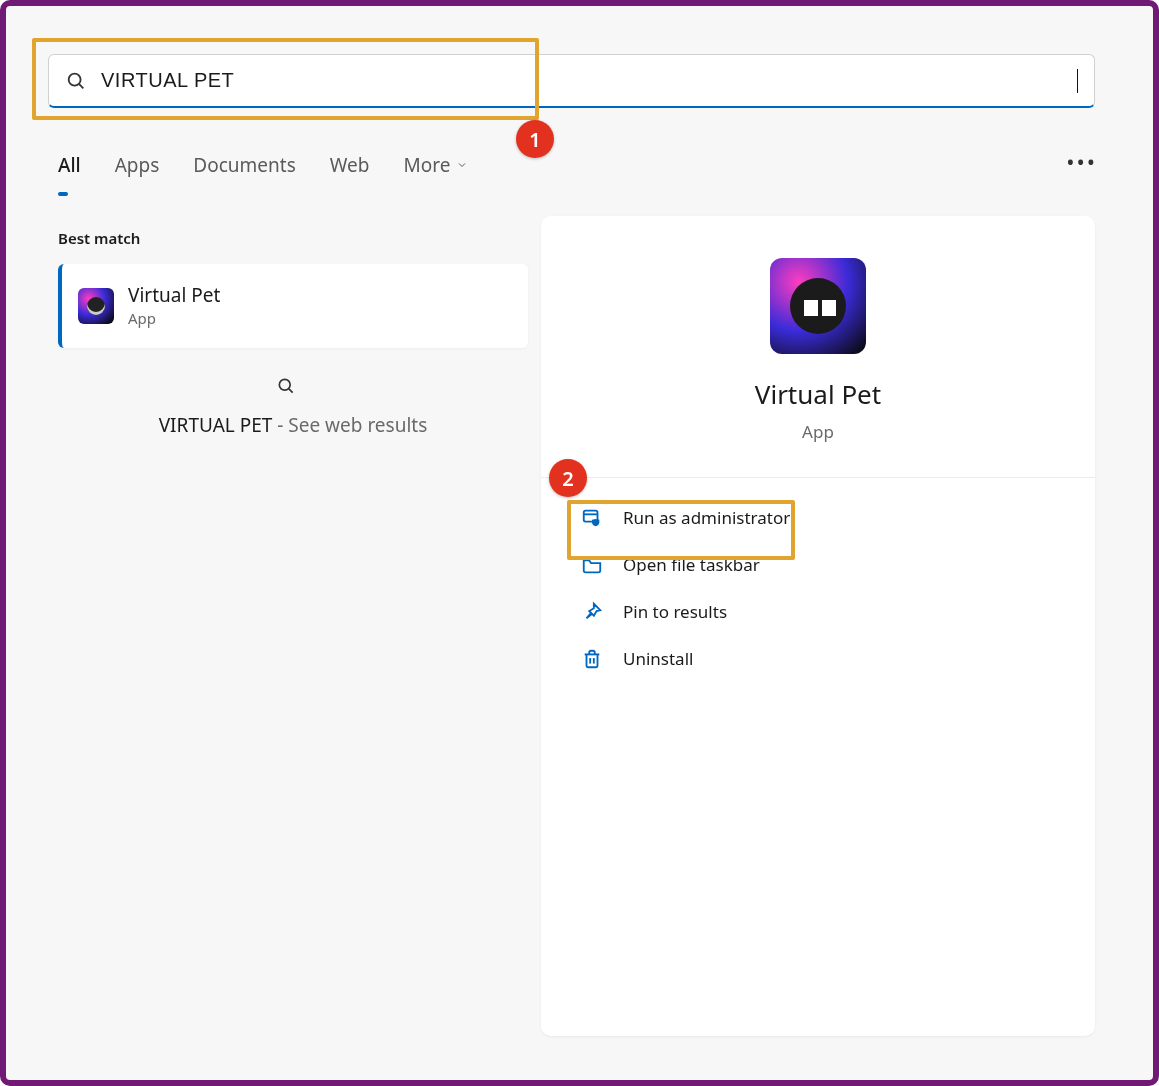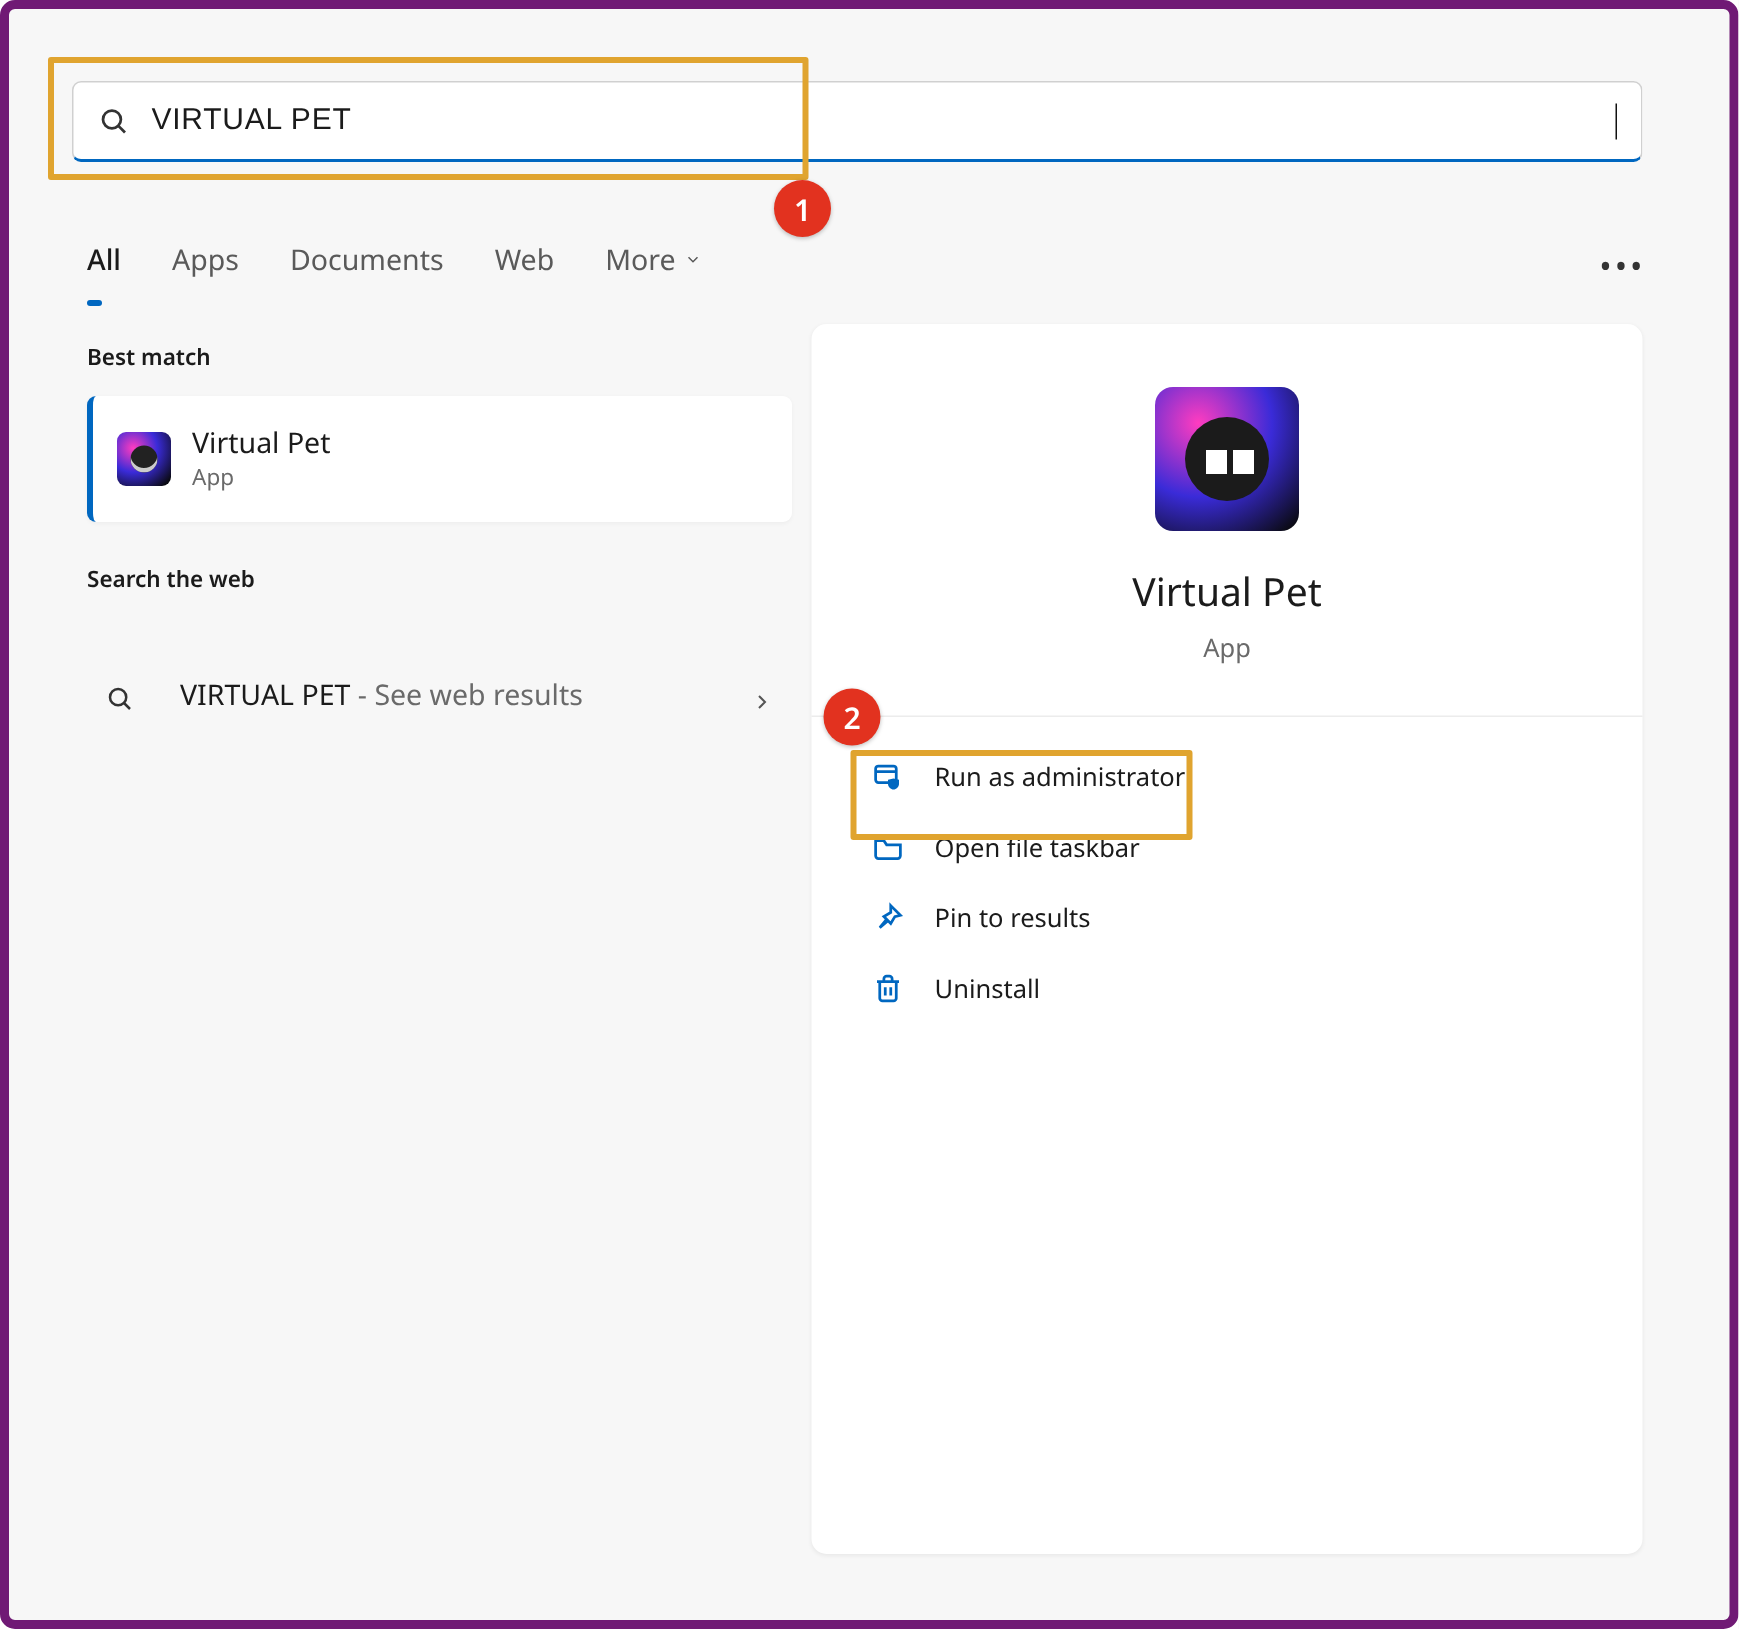--- a/index.html
+++ b/index.html
@@ -80,21 +80,21 @@
   .badge2 { top: 453px; left: 543px; }
 
   
   .tabs {
     position: absolute;
     top: 140px;
     left: 52px;
     right: 56px;
     height: 46px;
     display: flex;
-    align-items: flex-end;
+    align-items: flex-start;
     gap: 34px;
     font-size: 19px;
     color: #5a5a5a;
   }
   .tab { cursor: pointer; padding: 6px 0; position: relative; }
   .tab.active { color: #1b1b1b; font-weight: 500; }
   .tab.active::after {
     content: "";
     position: absolute;
     left: 0; right: 56%;
@@ -149,27 +149,28 @@
     border-radius: 50%;
     background: #222;
     box-shadow: inset 0 -3px 0 #ccc;
   }
   .match-title { font-size: 19px; color: #1b1b1b; line-height: 1.25; }
   .match-sub   { font-size: 15px; color: #6a6a6a; }
 
   .web-row {
     height: 64px;
     display: flex;
-    align-items: flex-end;
+    align-items: center;
     padding: 0 12px;
     gap: 16px;
     font-size: 19px;
     color: #1b1b1b;
     border-radius: 6px;
     cursor: pointer;
+    flex-direction: column;
   }
   .web-sub { color: #6a6a6a; }
   .chev-r { margin-left: auto; color: #555; }
 
   
   .panel {
     position: absolute;
     top: 210px;
     left: 535px;
     right: 58px;
@@ -250,21 +251,20 @@
     <div class="section-head">Best match</div>
 
     <div class="match-card">
       <div class="app-icon-sm"></div>
       <div>
         <div class="match-title">Virtual Pet</div>
         <div class="match-sub">App</div>
       </div>
     </div>
 
-    <div class="section-head">Search the web</div>
 
     <div class="web-row">
       <svg class="search-icon-svg" style="width:20px;height:20px" viewBox="0 0 24 24" fill="none" stroke="currentColor" stroke-width="2">
           <circle cx="10.5" cy="10.5" r="6.5"></circle>
           <line x1="20" y1="20" x2="15.2" y2="15.2"></line>
         </svg>
       <span>
         <span>VIRTUAL PET</span><span class="web-sub"> - See web results</span>
       </span>
       <svg class="chev chev-r" style="width:16px;height:16px" viewBox="0 0 24 24" fill="none" stroke="currentColor" stroke-width="2">

